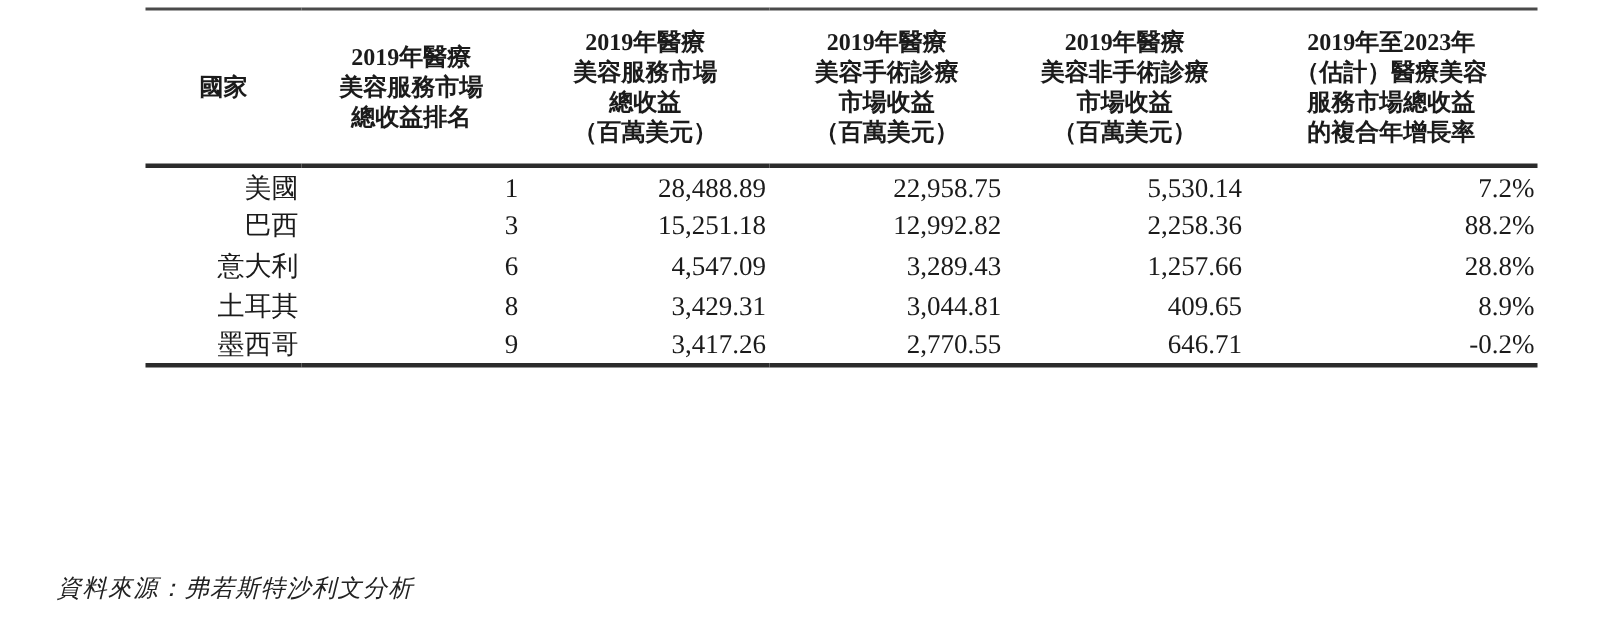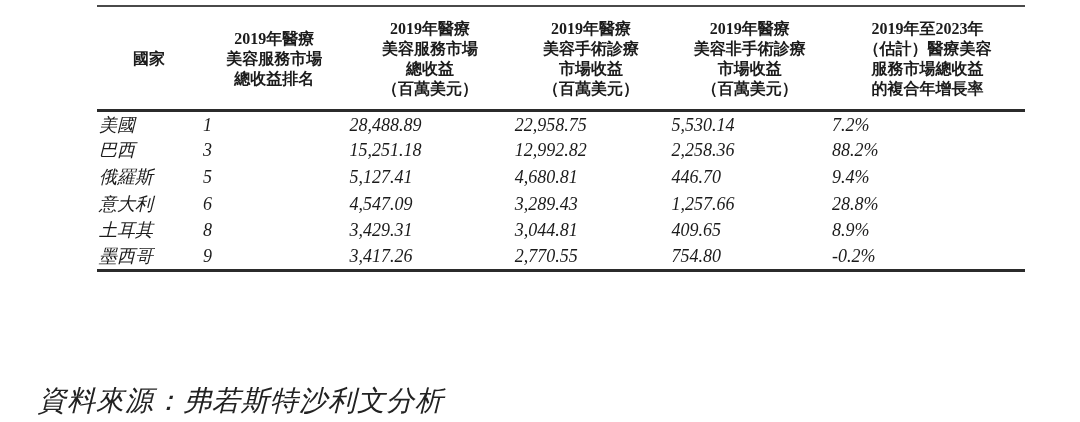--- a/index.html
+++ b/index.html
@@ -29,38 +29,37 @@
     font-weight: bold;
     font-size: 16px;
     line-height: 20px;
     text-align: center;
     vertical-align: middle;
     white-space: pre-line;
     padding: 12px 2px 10px 2px;
     border-bottom: 3px solid #2b2b2b;
   }
   tbody td {
-    text-align: left;
+    text-align: right;
     vertical-align: middle;
     font-size: 18px;
     height: 26.6px;
     padding: 0 2px;
     line-height: 1;
-    font-style: italic;
   }
   tr.highlight { background: var(--highlight-bg, #5067A5); }
   tr.highlight td {
     color: var(--highlight-fg, #ffffff);
     font-weight: bold;
   }
   .source-note {
     position: absolute;
     left: 38px; top: 382px;
     font-style: italic;
-    font-size: 28px;
+    font-size: 16px;
     letter-spacing: 1px;
     color: #222222;
     text-align: right;
   }
 </style>
 </head>
 <body>
 
 <div class="doc">
   <div class="table-wrap">
@@ -108,49 +107,41 @@
         </tr>
         <tr>
           <td>巴西</td>
           <td>3</td>
           <td>15,251.18</td>
           <td>12,992.82</td>
           <td>2,258.36</td>
           <td>88.2%</td>
         </tr>
         <tr>
-          <td>俄羅斯</td>
-          <td>5</td>
-          <td>5,127.41</td>
-          <td>4,680.81</td>
-          <td>446.70</td>
-          <td>9.4%</td>
-        </tr>
-        <tr>
           <td>意大利</td>
           <td>6</td>
           <td>4,547.09</td>
           <td>3,289.43</td>
           <td>1,257.66</td>
           <td>28.8%</td>
         </tr>
         <tr>
           <td>土耳其</td>
           <td>8</td>
           <td>3,429.31</td>
           <td>3,044.81</td>
           <td>409.65</td>
           <td>8.9%</td>
         </tr>
         <tr>
           <td>墨西哥</td>
           <td>9</td>
           <td>3,417.26</td>
           <td>2,770.55</td>
-          <td>754.80</td>
+          <td>646.71</td>
           <td>-0.2%</td>
         </tr>
       </tbody>
     </table>
   </div>
 
   <div class="source-note">資料來源：弗若斯特沙利文分析</div>
 </div>
 
 </body></html>

